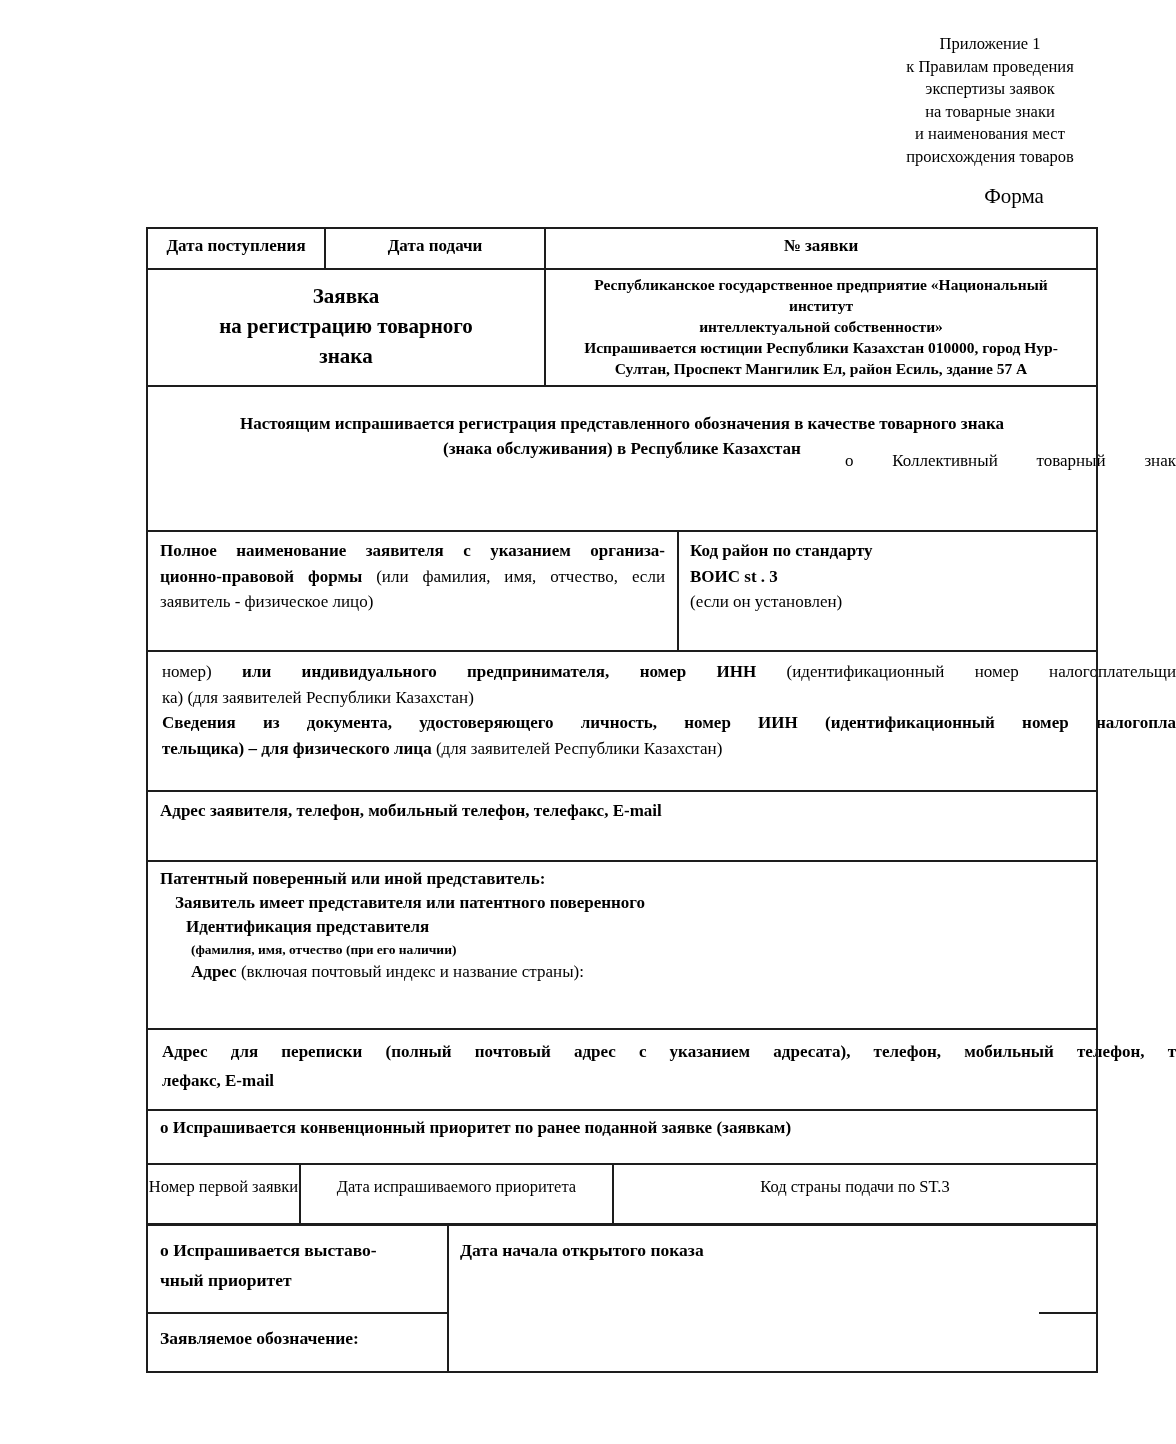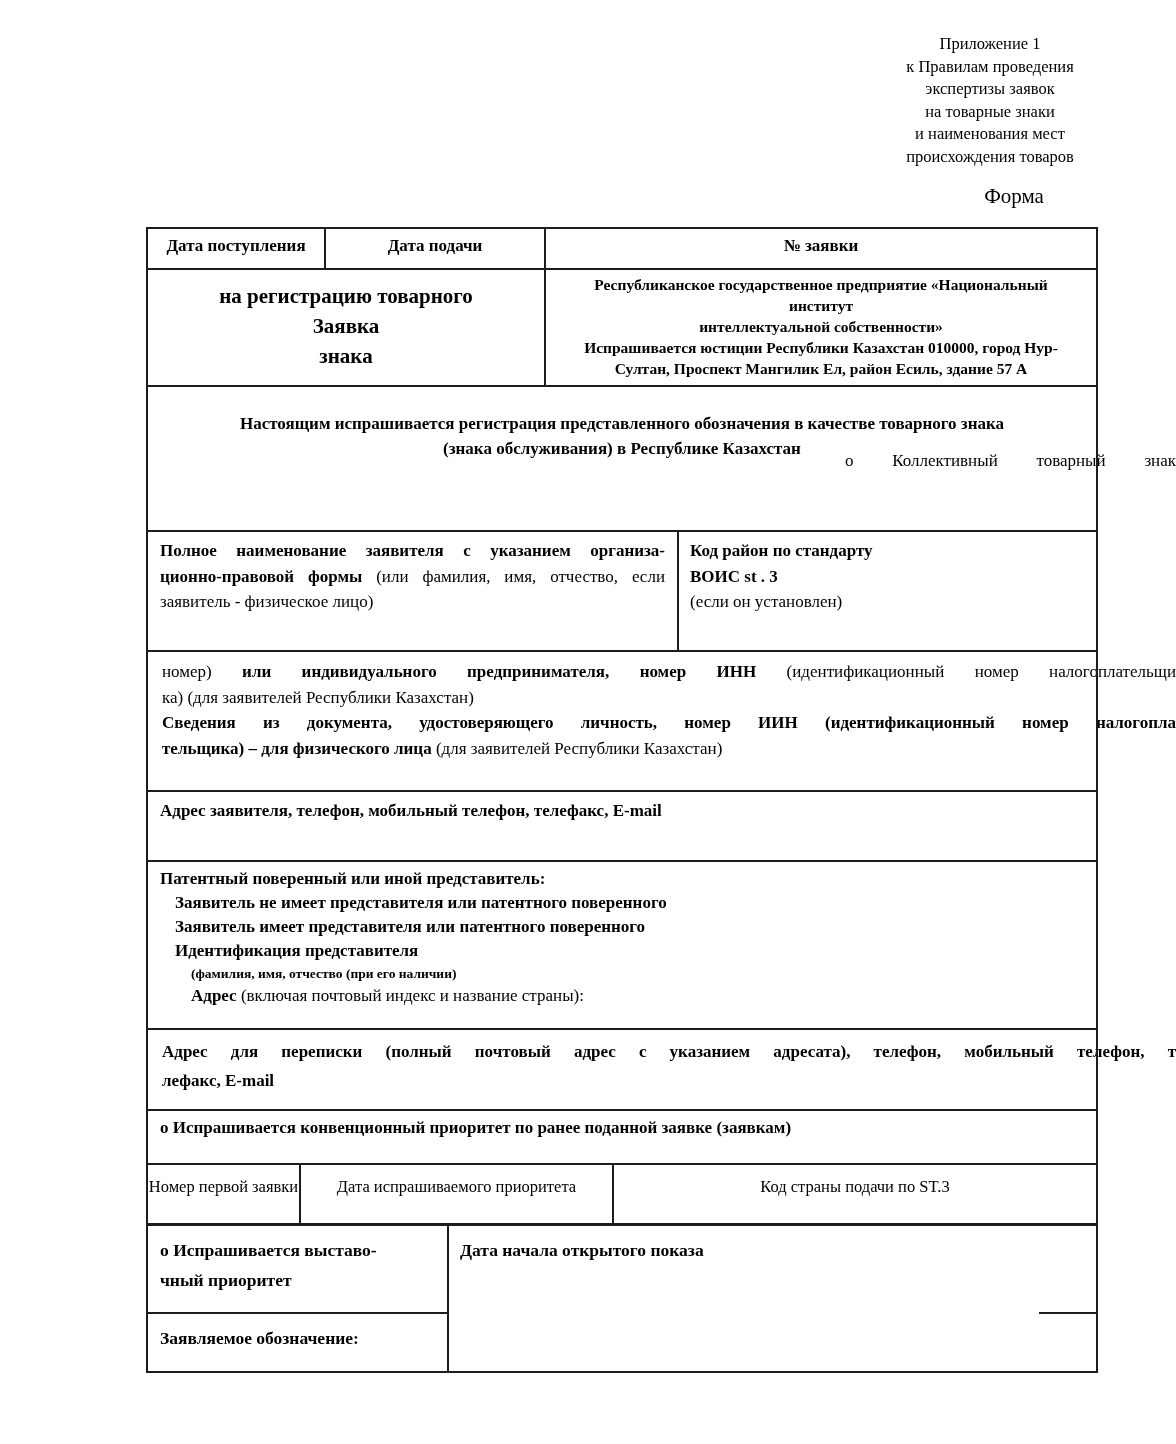--- a/index.html
+++ b/index.html
@@ -36,22 +36,22 @@
     <div>и наименования мест</div>
     <div>происхождения товаров</div>
   </div>
   <div class="hdr-form">Форма</div>
 
   <div class="cell b t17 c" style="left:147px;top:236px;width:178px;">Дата поступления</div>
   <div class="cell b t17 c" style="left:325px;top:236px;width:220px;">Дата подачи</div>
   <div class="cell b t17 c" style="left:545px;top:236px;width:552px;">№ заявки</div>
 
   <div class="cell title" style="left:147px;top:281px;width:398px;">
+    <div>Заявка</div>
     <div>на регистрацию товарного</div>
-    <div>Заявка</div>
     <div>знака</div>
   </div>
   <div class="cell office" style="left:549px;top:274px;width:544px;">
     <div>Республиканское государственное предприятие «Национальный</div>
     <div>институт</div>
     <div>интеллектуальной собственности»</div>
     <div>Испрашивается юстиции Республики Казахстан 010000, город Нур-</div>
     <div>Султан, Проспект Мангилик Ел, район Есиль, здание 57 А</div>
   </div>
 
@@ -76,23 +76,22 @@
     <div class="stretch"><span>номер) </span><span class="b">или индивидуального предпринимателя, номер ИНН </span><span>(идентификационный номер налогоплательщи</span></div>
     <div>ка) (для заявителей Республики Казахстан)</div>
     <div class="b stretch">Сведения из документа, удостоверяющего личность, номер ИИН (идентификационный номер налогопла</div>
     <div><span class="b">тельщика) – для физического лица </span><span>(для заявителей Республики Казахстан)</span></div>
   </div>
 
   <div class="cell b t17" style="left:160px;top:801px;">Адрес заявителя, телефон, мобильный телефон, телефакс, E-mail</div>
 
   <div class="cell r7" style="left:160px;top:867px;width:930px;">
     <div class="b">Патентный поверенный или иной представитель:</div>
-    <div class="b" style="margin-left:15px;">Заявитель не имеет представителя или патентного поверенного</div>
     <div class="b" style="margin-left:15px;">Заявитель имеет представителя или патентного поверенного</div>
-    <div class="b" style="margin-left:15px;">Идентификация представителя</div>
+    <div class="b" style="margin-left:26px;">Идентификация представителя</div>
     <div class="small" style="margin-left:31px;line-height:21px;">(фамилия, имя, отчество (при его наличии)</div>
     <div style="margin-left:31px;"><span class="b">Адрес </span><span>(включая почтовый индекс и название страны):</span></div>
   </div>
 
   <div class="cell b t17" style="left:162px;top:1037px;width:1014px;line-height:29px;">
     <div class="stretch">Адрес для переписки (полный почтовый адрес с указанием адресата), телефон, мобильный телефон, т</div>
     <div>лефакс, E-mail</div>
   </div>
 
   <div class="cell b t17" style="left:160px;top:1118px;">о Испрашивается конвенционный приоритет по ранее поданной заявке (заявкам)</div>

